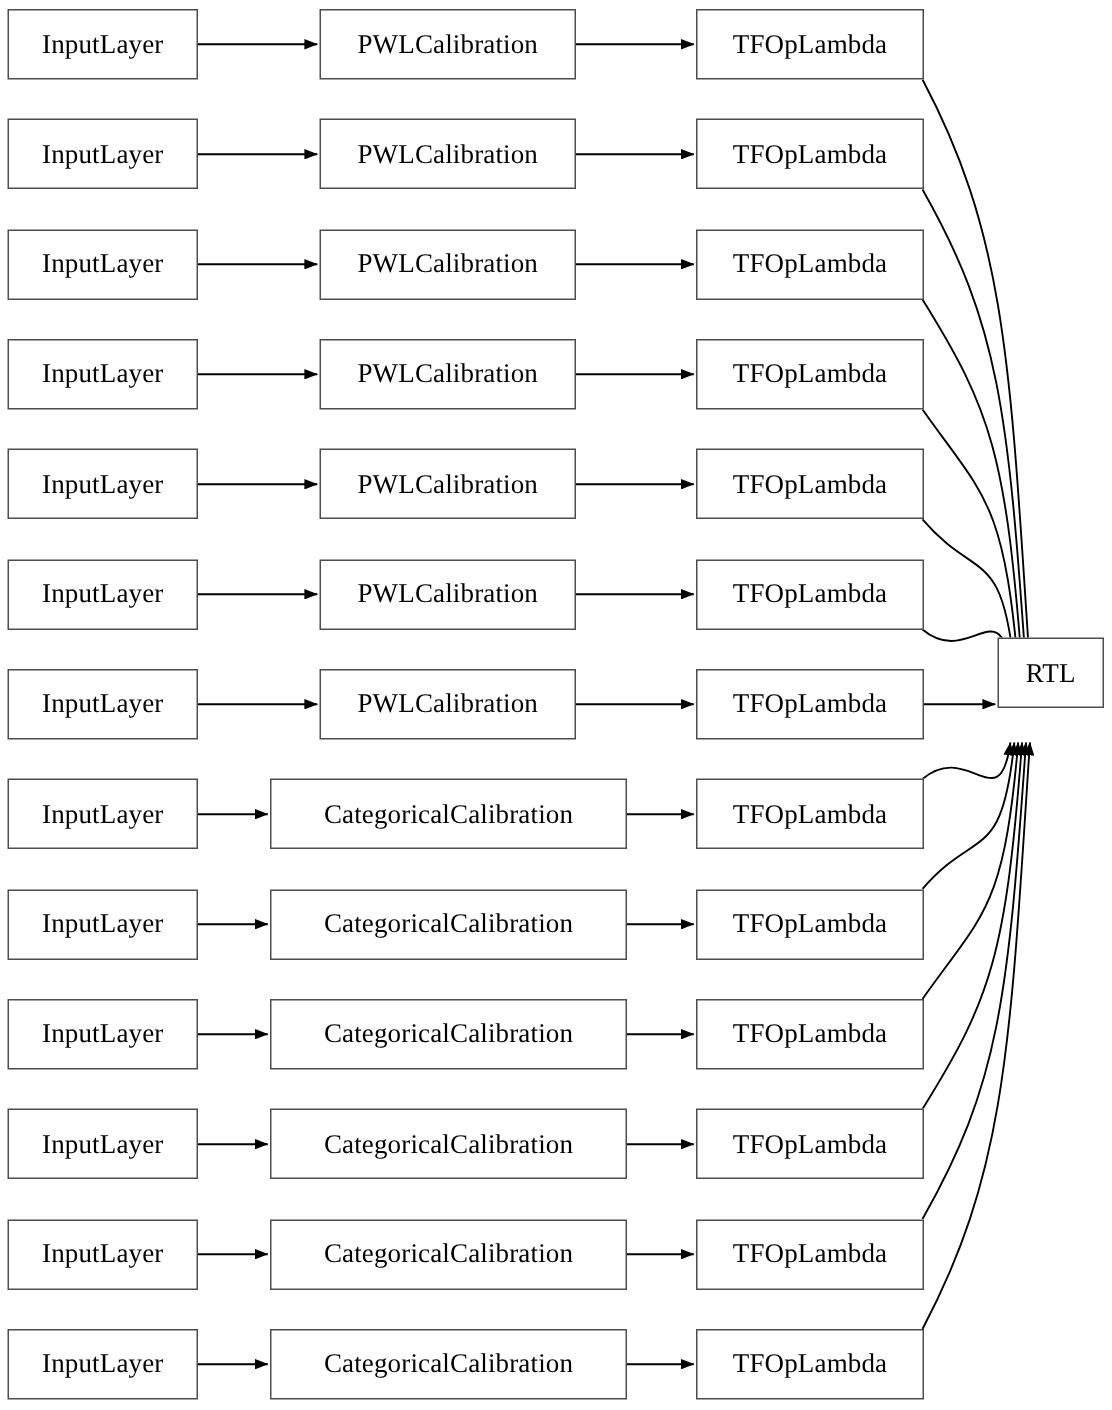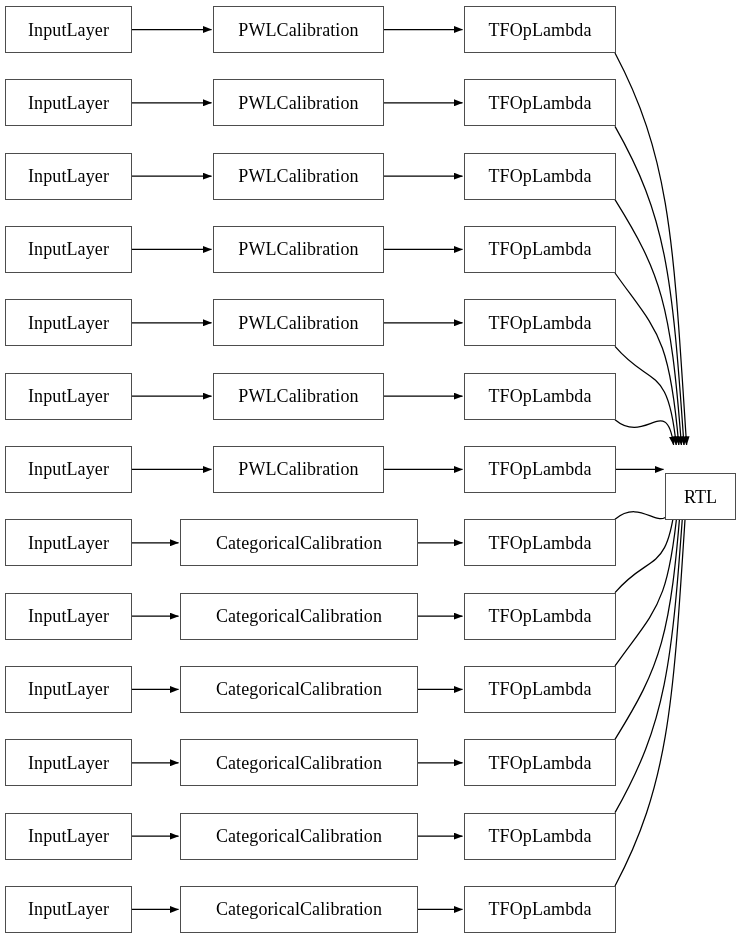--- a/index.html
+++ b/index.html
@@ -219,18 +219,18 @@
       </div>
       <div class="node" style="left: 5px; top: 885.96px; width: 127px; height: 47px;">
         <span class="node-label">InputLayer</span>
       </div>
       <div class="node" style="left: 180px; top: 885.96px; width: 238px; height: 47px;">
         <span class="node-label">CategoricalCalibration</span>
       </div>
       <div class="node" style="left: 464px; top: 885.96px; width: 152px; height: 47px;">
         <span class="node-label">TFOpLambda</span>
       </div>
-      <div class="node" style="left: 665px; top: 473px; width: 71px; height: 47px;">
+      <div class="node" style="left: 665px; top: 425px; width: 71px; height: 47px;">
         <span class="node-label">RTL</span>
       </div>
     </div>
 
 </div>
 
 </body></html>

